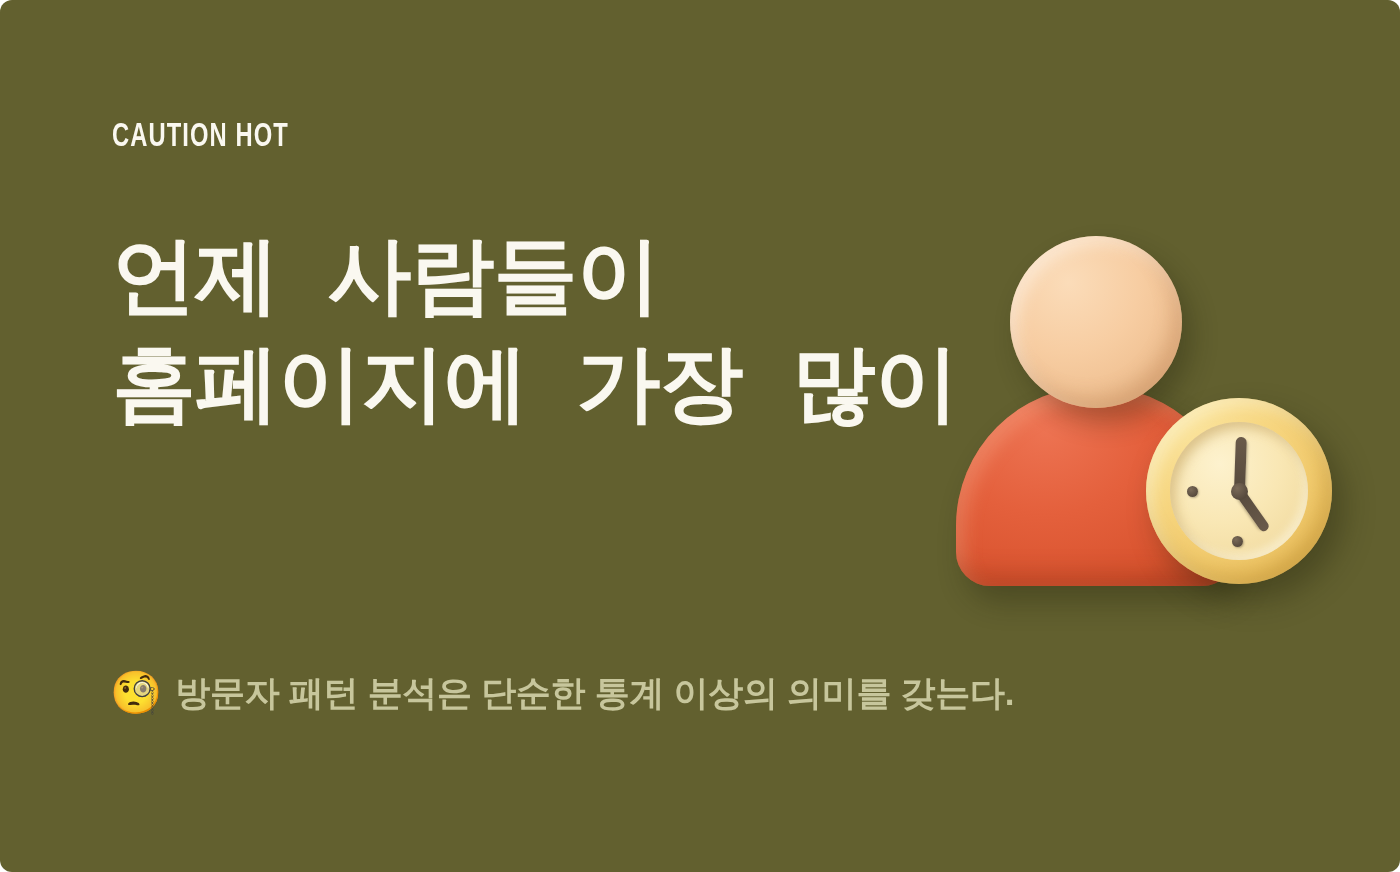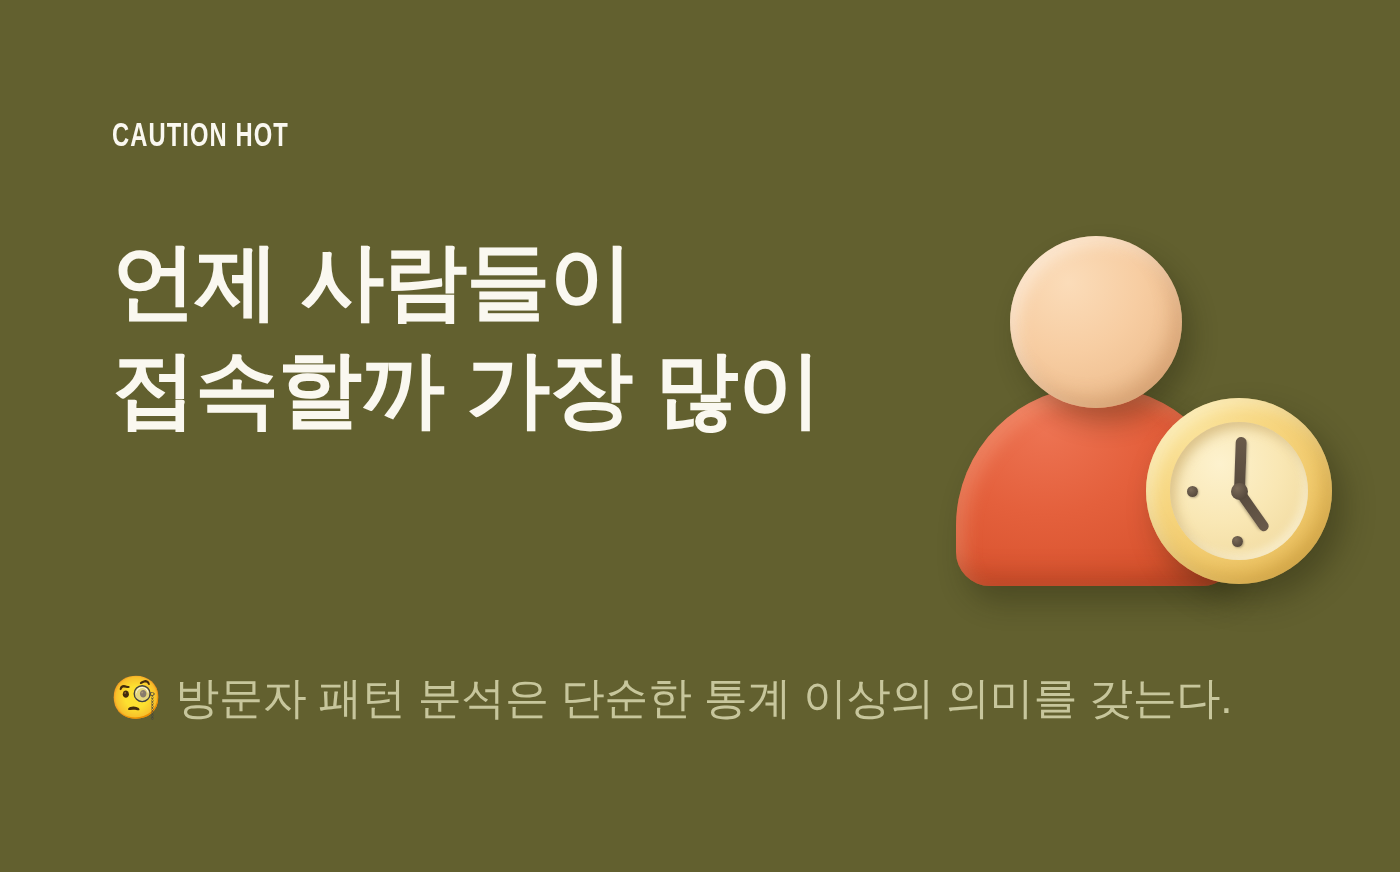--- a/index.html
+++ b/index.html
@@ -13,20 +13,21 @@
     overflow: hidden;
     font-family: "Liberation Sans", "DejaVu Sans", sans-serif;
   }
 
   .card {
     position: relative;
     width: 1400px;
     height: 872px;
     background: #62602F;
     overflow: hidden;
+    border-radius: 12px;
   }
 
   
   .kicker {
     position: absolute;
     left: 112px;
     top: 118px;
     color: #FAF8F0;
     font-size: 33px;
     font-weight: 700;
@@ -38,20 +39,21 @@
     white-space: nowrap;
     font-stretch: condensed;
   }
 
   
   .headline {
     position: absolute;
     left: 112px;
     top: 228px;
     width: 830px;
+    font-family: Liberation Mono, monospace;
   }
   .headline-line {
     color: #FAF8F0;
     font-size: 84px;
     font-weight: 700;
     line-height: 1.28;
     letter-spacing: -1px;
     white-space: nowrap;
   }
 
@@ -65,22 +67,22 @@
     gap: 13px;
     white-space: nowrap;
   }
   .subtitle-emoji {
     font-size: 42px;
     line-height: 1;
     display: block;
   }
   .subtitle-text {
     color: #C7C69C;
-    font-size: 44px;
-    font-weight: 400;
+    font-size: 35px;
+    font-weight: 700;
     line-height: 1.2;
     letter-spacing: -0.3px;
   }
 
   
   .illustration {
     position: absolute;
     left: 928px;
     top: 222px;
     width: 420px;
@@ -203,21 +205,21 @@
 </style>
 </head>
 <body>
 
 <div class="card">
 
   <div class="kicker">CAUTION HOT</div>
 
   <div class="headline">
     <div class="headline-line">언제 사람들이</div>
-    <div class="headline-line">접속할까 가장 많이</div>
+    <div class="headline-line">홈페이지에 가장 많이</div>
   </div>
 
   <div class="subtitle-row">
     <span class="subtitle-emoji">🧐</span>
     <span class="subtitle-text">방문자 패턴 분석은 단순한 통계 이상의 의미를 갖는다.</span>
   </div>
 
   <div class="illustration">
     <div class="person-body"></div>
     <div class="person-head"></div>

